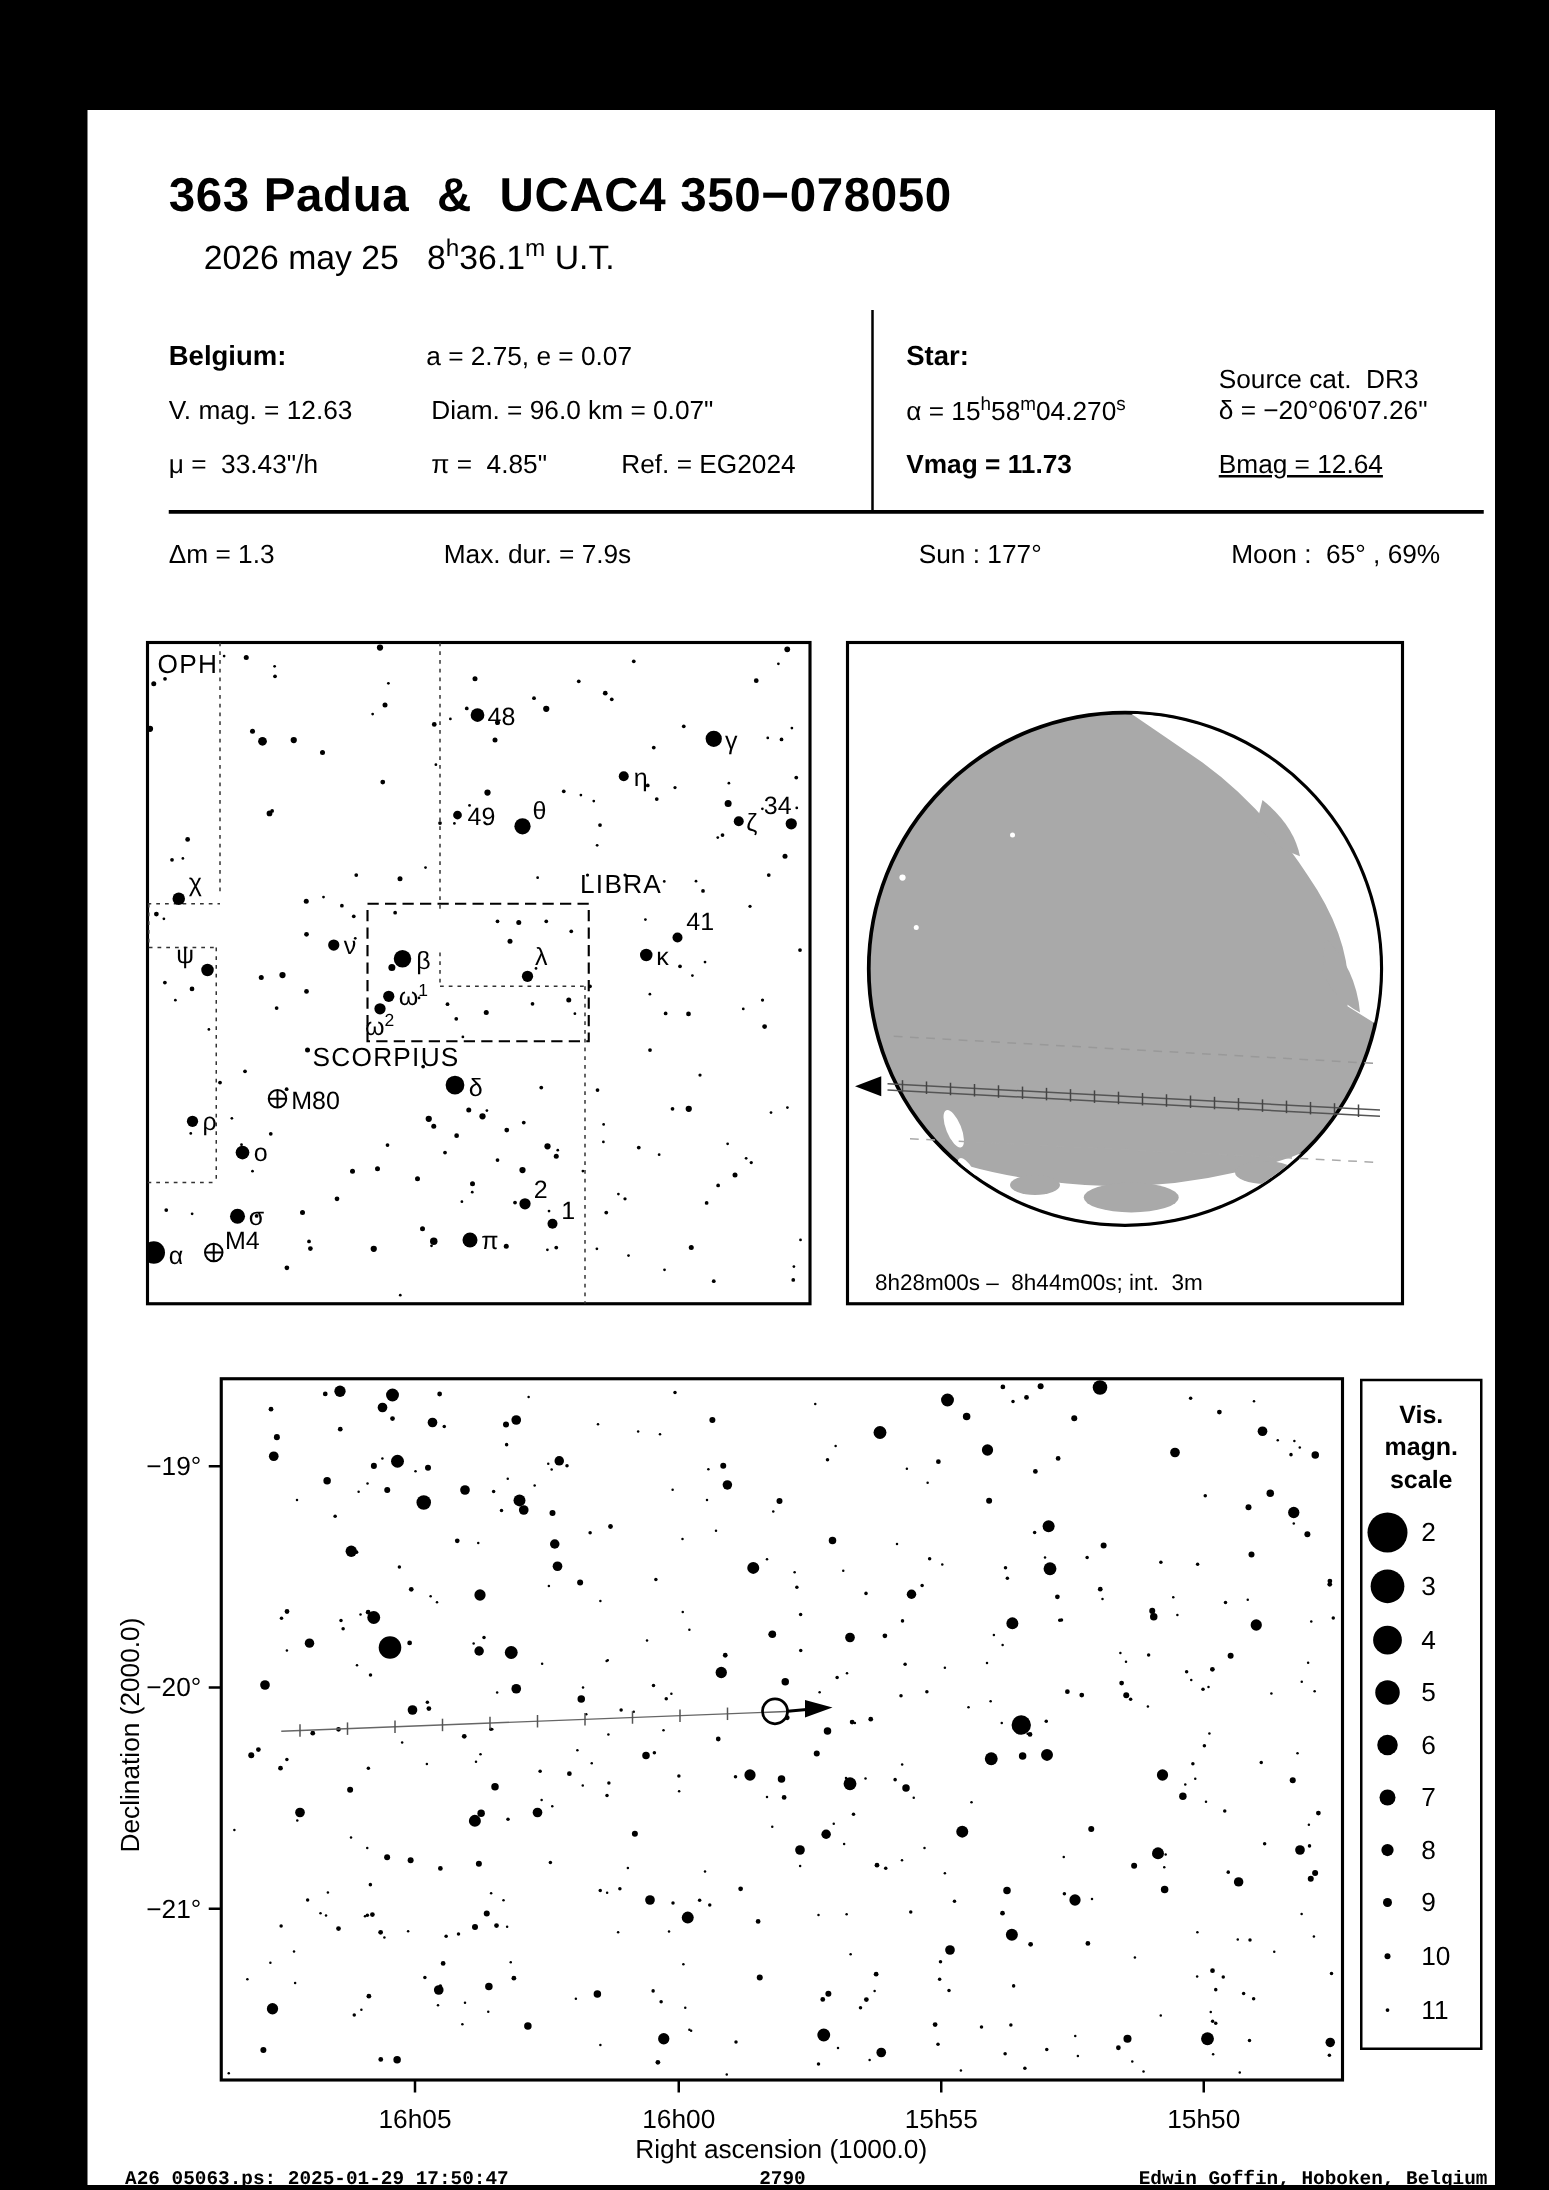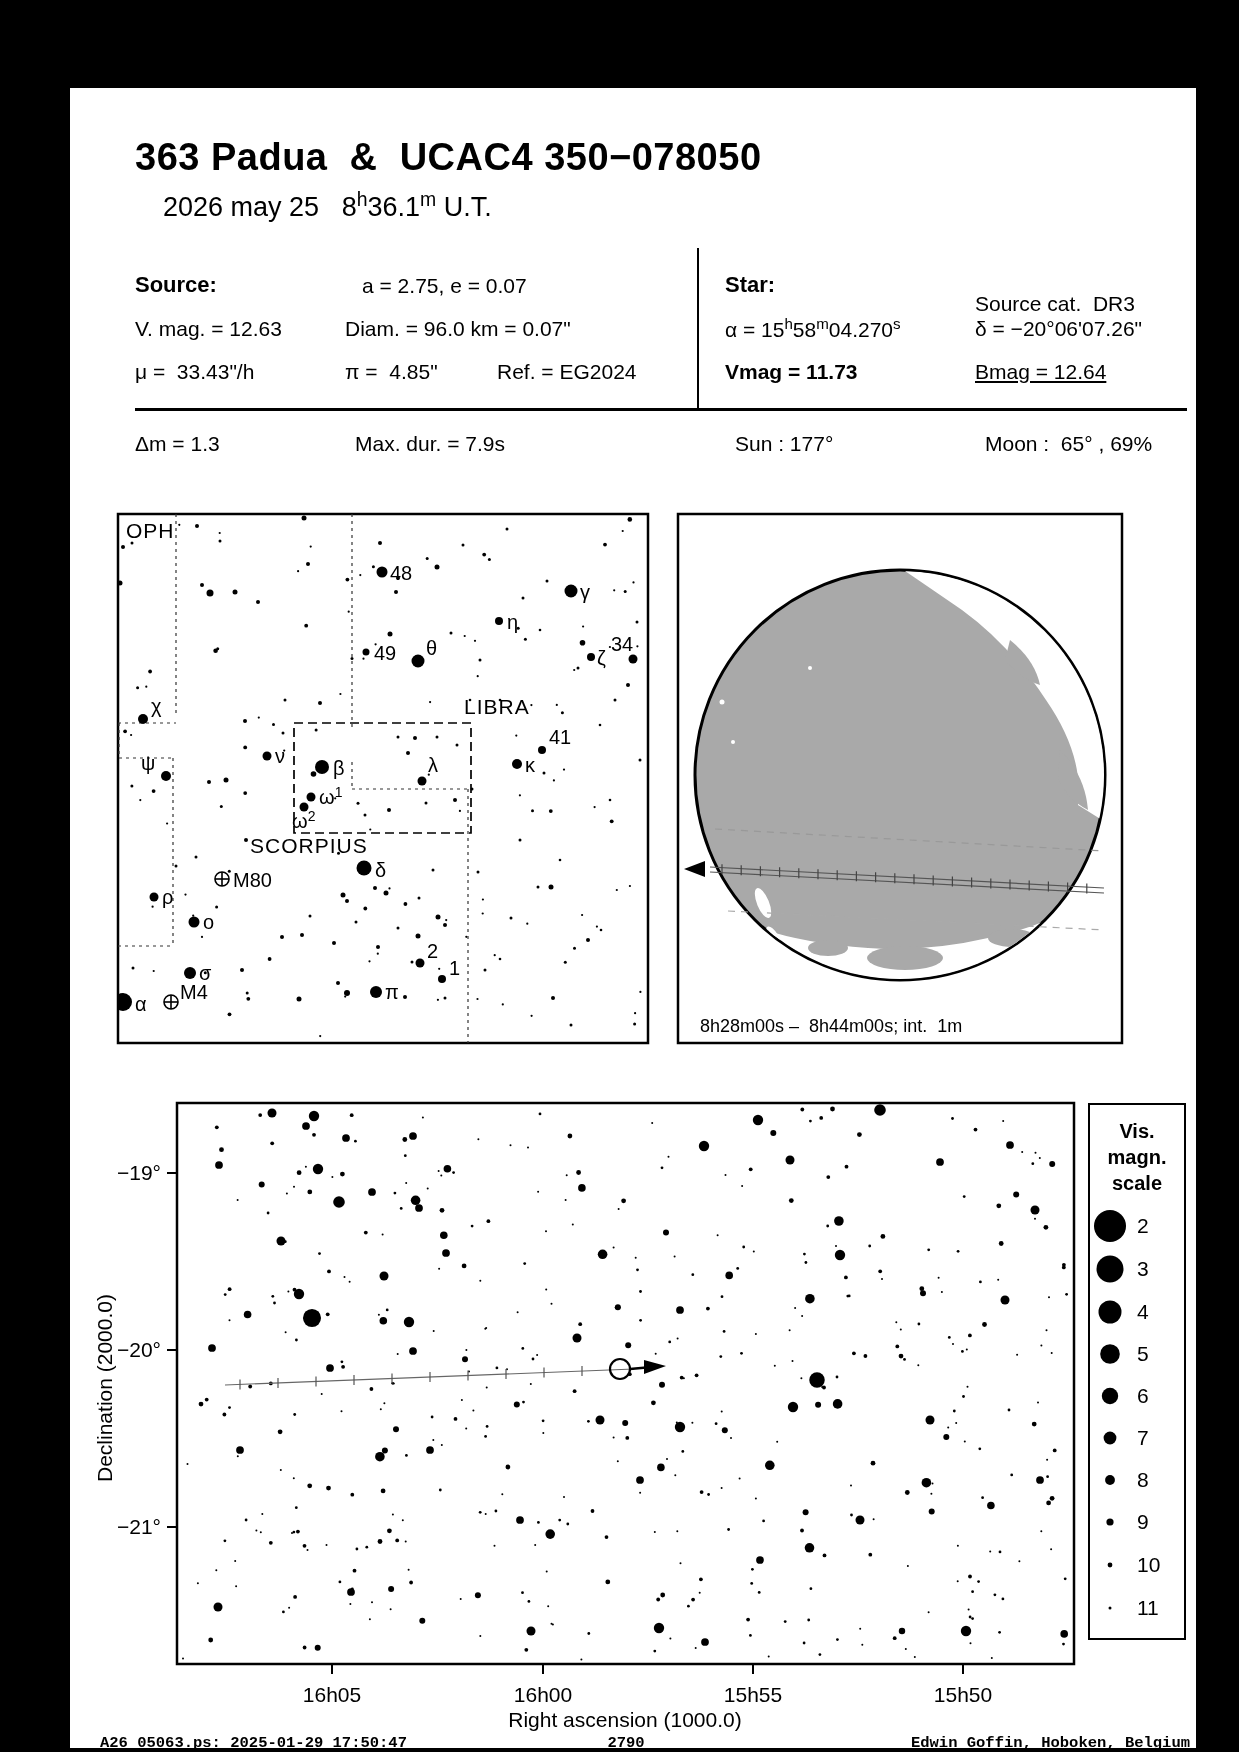--- a/index.html
+++ b/index.html
@@ -18,22 +18,22 @@
   .axis-title{font-size:21px;}
 </style>
 </head>
 <body>
 
 <div class="page">
 
   <div class="abs title" style="left:65px;top:48px;">363 Padua  &amp;  UCAC4 350−078050</div>
   <div class="abs subtitle" style="left:93px;top:100px;"><span>2026 may 25</span><span>   </span><span>8</span><sup>h</sup><span>36.1</span><sup>m</sup><span> U.T.</span></div>
 
-  <div class="abs lblb" style="left:65px;top:184px;">Source:</div>
-  <div class="abs lbl" style="left:292px;top:186px;">a = 2.75, e = 0.07</div>
+  <div class="abs lblb" style="left:65px;top:184px;">Belgium:</div>
+  <div class="abs lbl" style="left:271px;top:186px;">a = 2.75, e = 0.07</div>
   <div class="abs lbl" style="left:65px;top:229px;">V. mag. = 12.63</div>
   <div class="abs lbl" style="left:275px;top:229px;">Diam. = 96.0 km = 0.07"</div>
   <div class="abs lbl" style="left:65px;top:272px;">μ =  33.43"/h</div>
   <div class="abs lbl" style="left:275px;top:272px;">π =  4.85"</div>
   <div class="abs lbl" style="left:427px;top:272px;">Ref. = EG2024</div>
 
   <div class="rule" style="left:627px;top:160px;width:2px;height:162px;"></div>
 
   <div class="abs lblb" style="left:655px;top:184px;">Star:</div>
   <div class="abs lbl" style="left:905px;top:204px;">Source cat.  DR3</div>
@@ -914,21 +914,21 @@
         <text x="1137" y="1487" font-size="21">8</text>
         <circle cx="1110" cy="1522" r="3.6" fill="#000"></circle>
         <text x="1137" y="1529" font-size="21">9</text>
         <circle cx="1110" cy="1565" r="2.4" fill="#000"></circle>
         <text x="1137" y="1572" font-size="21">10</text>
         <circle cx="1110" cy="1608" r="1.5" fill="#000"></circle>
         <text x="1137" y="1615" font-size="21">11</text>
       </g>
   </svg>
 
-  <div class="abs caption" style="left:630px;top:928px;">8h28m00s –  8h44m00s; int.  1m</div>
+  <div class="abs caption" style="left:630px;top:928px;">8h28m00s –  8h44m00s; int.  3m</div>
 
   <div class="abs axis-title" style="left:355px;top:1620px;width:400px;text-align:center;">Right ascension (1000.0)</div>
   <div class="abs axis-title" style="left:-165px;top:1288px;width:400px;text-align:center;transform:rotate(-90deg);">Declination (2000.0)</div>
 
   <div class="abs mono" style="left:30px;top:1646px;">A26_05063.ps: 2025-01-29 17:50:47</div>
   <div class="abs mono" style="left:456px;top:1646px;width:200px;text-align:center;">2790</div>
   <div class="abs mono" style="left:700px;top:1646px;width:420px;text-align:right;">Edwin Goffin, Hoboken, Belgium</div>
 </div>
 
 </body></html>

